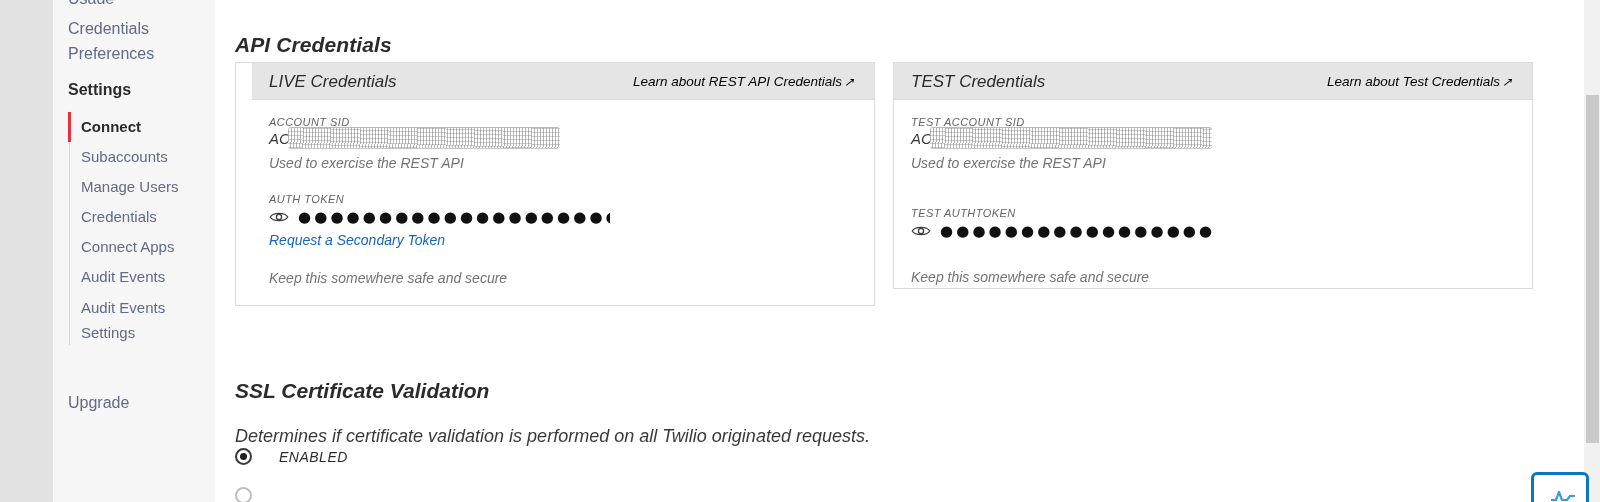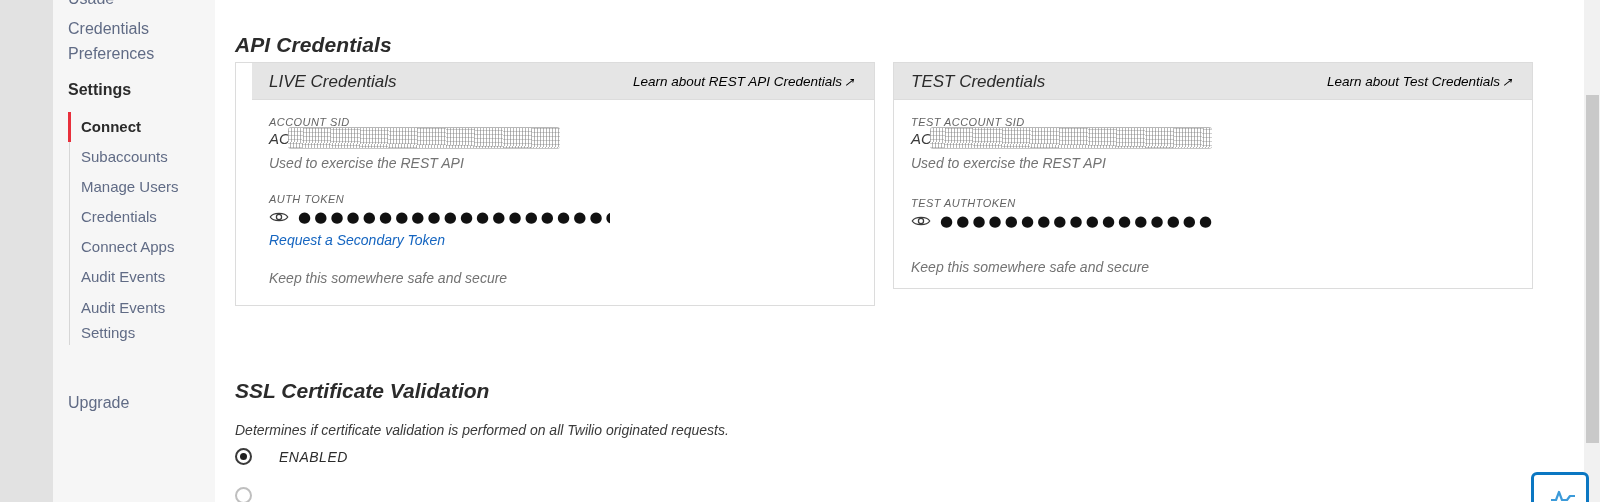--- a/index.html
+++ b/index.html
@@ -223,21 +223,21 @@
   
   .ssl-heading {
     position: absolute;
     left: 20px; top: 362px;
     font-size: 21px;
     color: #2b2b2b;
   }
   .ssl-desc {
     position: absolute;
     left: 20px; top: 408px;
-    font-size: 14px;
+    font-size: 18px;
     color: #3a3a3a;
   }
   .radio-row {
     position: absolute;
     left: 20px;
     display: flex;
     align-items: center;
   }
   .radio-row.r1 { top: 448px; }
   .radio-row.r2 { top: 487px; }
@@ -381,21 +381,21 @@
       </div>
       <div class="card-body">
 
         <div class="field-label">TEST ACCOUNT SID</div>
         <div class="sid-row">
           <span>AC</span>
           <span class="sid-redact test"></span>
         </div>
         <div class="field-help">Used to exercise the REST API</div>
 
-        <div class="field-label" style="margin-top:26px;">TEST AUTHTOKEN</div>
+        <div class="field-label" style="margin-top:36px;">TEST AUTHTOKEN</div>
 
         <div class="token-row">
           <span class="eye-icon">
             <svg viewBox="0 0 24 16" width="20" height="14" aria-hidden="true">
               <path d="M1.5 8 C5 2.2, 19 2.2, 22.5 8 C19 13.8, 5 13.8, 1.5 8 Z" fill="none" stroke="#3a3a3a" stroke-width="1.5"></path>
               <circle cx="12" cy="8" r="3.1" fill="none" stroke="#3a3a3a" stroke-width="1.5"></circle>
             </svg>
           </span>
           <span class="dots test">●●●●●●●●●●●●●●●●●●●●●●●●●●●●●</span>
         </div>

